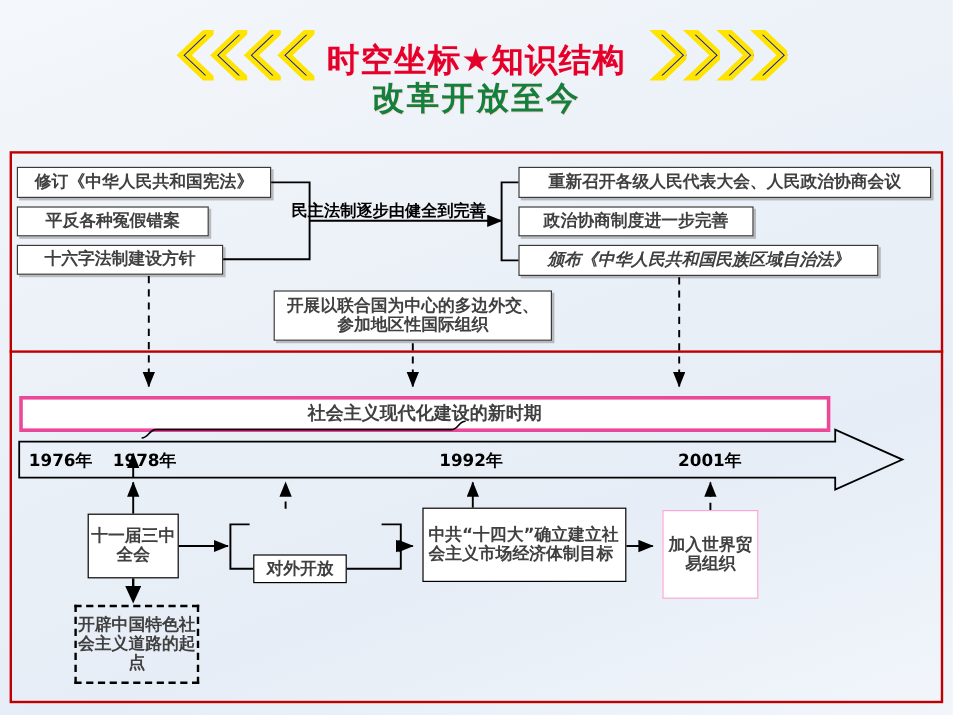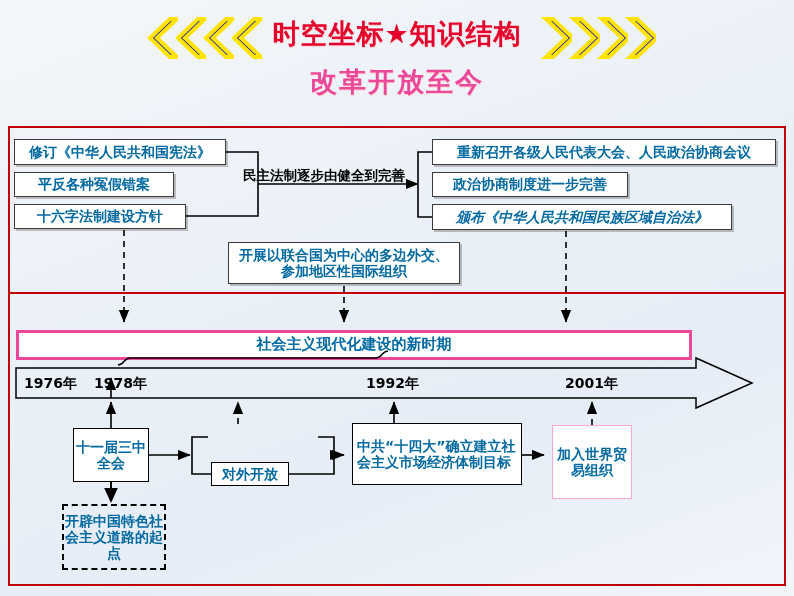--- a/index.html
+++ b/index.html
@@ -7,46 +7,46 @@
     width:794px;height:596px;overflow:hidden;
     font-family:"Liberation Serif","DejaVu Serif",serif;
     background:linear-gradient(160deg,#f4f7fb 0%,#eaf0f7 45%,#e6edf6 70%,#f2f6fb 100%);
     position:relative;
   }
   #stage{position:absolute;left:0;top:0;width:794px;height:596px;}
 
   
   .title-band{position:absolute;left:0;top:8px;width:794px;height:100px;}
   .title-row{position:absolute;left:0;top:8px;width:794px;height:52px;
-             display:flex;align-items:flex-start;justify-content:center;gap:10px;}
+             display:flex;align-items:flex-end;justify-content:center;gap:10px;}
   .chev-group{display:flex;align-items:center;gap:-4px;}
   .chev{width:34px;height:44px;position:relative;display:inline-block;margin-right:-6px;}
   .chev svg{display:block;}
   .title-main{
     font-family:"DejaVu Sans","Liberation Sans",sans-serif;
     font-weight:bold;font-size:27px;color:#e4002b;
     letter-spacing:1px;white-space:nowrap;padding:0 6px;
     text-shadow:0.5px 0.5px 0 #ffd2d2;
   }
   .title-sub{
     position:absolute;left:0;top:56px;width:794px;text-align:center;
     font-family:"DejaVu Sans","Liberation Sans",sans-serif;
-    font-weight:bold;font-size:27px;color:#ec4899;letter-spacing:2px;
+    font-weight:bold;font-size:27px;color:#15803d;letter-spacing:2px;
     text-shadow:0.5px 0.5px 0 #ffd2d2;
   }
 
   
   .panel{position:absolute;left:8px;top:126px;width:778px;height:460px;
          border:2px solid #c00000;box-sizing:border-box;background:transparent;}
   .panel-split{position:absolute;left:8px;top:292px;width:778px;height:0;
                border-top:2px solid #c00000;}
 
   
   .bx{position:absolute;box-sizing:border-box;border:1px solid #3a3a3a;
-      background:#ffffff;color:#0369a1;
+      background:#ffffff;color:#404040;
       font-family:"DejaVu Sans","Liberation Sans",sans-serif;
       font-weight:bold;display:flex;align-items:center;justify-content:center;
       text-align:center;line-height:1.15;letter-spacing:0px;}
   .shadowed{box-shadow:2px 2px 0 rgba(120,120,120,.45);}
   .bx.plain{box-shadow:none;}
   .bx.dashed{border:2px dashed #000;background:transparent;box-shadow:none;}
   .lbl{position:absolute;font-family:"DejaVu Sans","Liberation Sans",sans-serif;
        font-weight:bold;color:#000;white-space:nowrap;}
 
   svg.ov{position:absolute;left:0;top:0;width:794px;height:596px;

